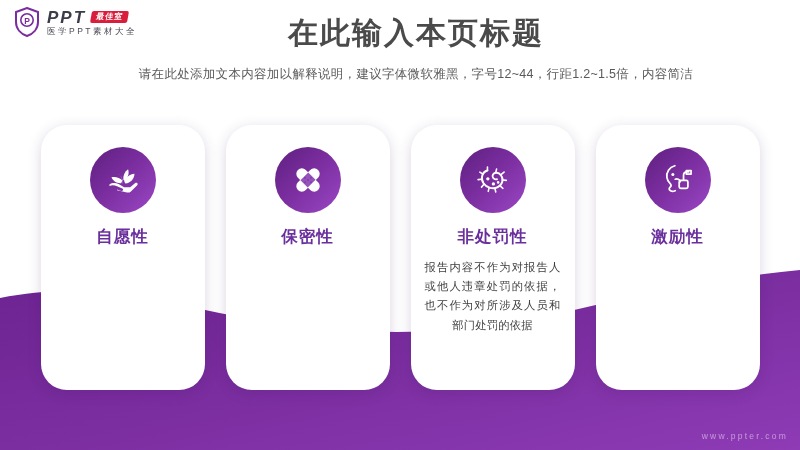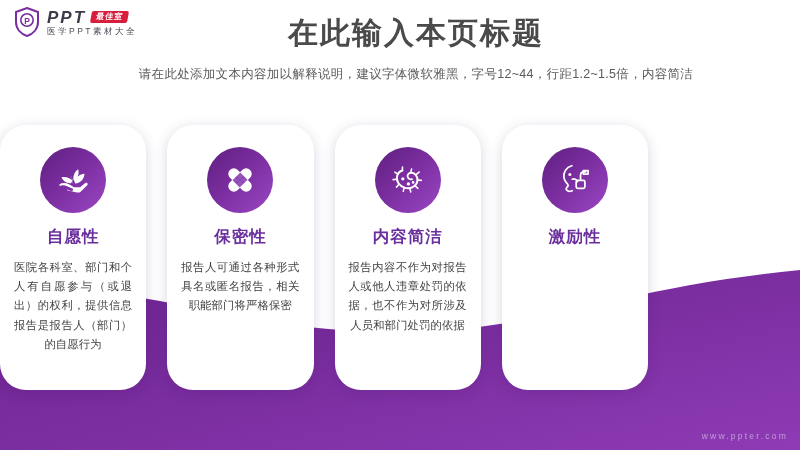--- a/index.html
+++ b/index.html
@@ -92,21 +92,21 @@
     line-height: 1.75;
     letter-spacing: 0.3px;
   }
   .subtitle-line { display: block; }
 
   
   .cards {
     position: absolute;
     left: 0;
     top: 125px;
-    width: 648px;
+    width: 800px;
     height: 265px;
     display: flex;
     justify-content: center;
     gap: 21px;
     z-index: 20;
   }
   .card {
     position: relative;
     width: 164px;
     height: 265px;
@@ -210,21 +210,20 @@
           <g fill="#ffffff">
             <path d="M24 30 C24 24 22 19 18 15 C21 18 24 22 24 27 Z"></path>
             <path d="M23.2 24.5 C20 21 14.5 19.5 9.5 20.5 C11 25 16 28.5 21.5 28 C22.2 27 22.8 25.8 23.2 24.5 Z"></path>
             <path d="M25.6 25.5 C27.5 20.5 32.5 16.5 38.5 16 C38.2 22.5 33.5 27.8 27 28.4 C26.4 27.5 26 26.5 25.6 25.5 Z"></path>
             <path d="M24.4 23.3 C24 18.6 26.2 13.6 30.4 10.5 C32.2 15.8 30.3 21.6 26 25.2 C25.4 24.6 24.9 24 24.4 23.3 Z"></path>
             <path d="M7 31.5 C10 30.2 13.5 30.6 16.5 32 L23 34.8 C24 35.2 24.4 36.2 24 37 C23.6 37.8 22.6 38.2 21.7 37.9 L16.5 36.1 L16.5 36.8 L29 39.8 C30.8 40.2 32.7 39.7 34 38.4 L42 30.6 C42.8 29.8 42.7 28.6 41.9 27.9 C41.2 27.3 40.2 27.3 39.5 27.9 L33 33 L26 33 C25.6 33 25.2 32.9 24.9 32.7 L18.5 29.2 C14.8 27.2 10.3 27.4 6.8 29.6 Z"></path>
           </g>
         </svg>
       </div>
       <div class="card-title">自愿性</div>
-      <div class="card-body">医院各科室、部门和个人有自愿参与（或退出）的权利，提供信息报告是报告人（部门）的自愿行为</div>
     </div>
 
     <div class="card">
       <div class="icon-circle">
         <svg width="38" height="38" viewBox="0 0 48 48" xmlns="http://www.w3.org/2000/svg">
           <g fill="#ffffff">
             <g transform="rotate(45 24 24)">
               <rect x="6" y="17" width="36" height="14" rx="7"></rect>
             </g>
             <g transform="rotate(-45 24 24)">
@@ -237,21 +236,20 @@
           <g fill="#8236ad" opacity="0.9">
             <circle cx="20.3" cy="21.2" r="1.25"></circle>
             <circle cx="24" cy="24" r="1.25"></circle>
             <circle cx="27.7" cy="26.8" r="1.25"></circle>
             <circle cx="27.7" cy="21.2" r="1.25"></circle>
             <circle cx="20.3" cy="26.8" r="1.25"></circle>
           </g>
         </svg>
       </div>
       <div class="card-title">保密性</div>
-      <div class="card-body">报告人可通过各种形式具名或匿名报告，相关职能部门将严格保密</div>
     </div>
 
     <div class="card">
       <div class="icon-circle">
         <svg width="38" height="38" viewBox="0 0 48 48" xmlns="http://www.w3.org/2000/svg">
           <g stroke="#ffffff" stroke-width="2.4" fill="none" stroke-linecap="round">
             <path d="M17 12 C10 14 8 22 12 28 C16 34 24 36 30 33 C36 30 38 23 34 18 C31 14 26 14 24 17 C22 20 25 24 29 23"></path>
           </g>
           <g stroke="#ffffff" stroke-width="2" stroke-linecap="round">
             <line x1="17" y1="12" x2="17" y2="7.5"></line>
@@ -265,21 +263,21 @@
             <line x1="34.5" y1="17" x2="38" y2="14"></line>
             <line x1="27.5" y1="14.4" x2="28.5" y2="10.2"></line>
           </g>
           <g fill="#ffffff">
             <circle cx="17.5" cy="22.5" r="2.1"></circle>
             <circle cx="24.5" cy="29" r="2.1"></circle>
             <circle cx="30.5" cy="27" r="1.6"></circle>
           </g>
         </svg>
       </div>
-      <div class="card-title">内容简洁</div>
+      <div class="card-title">非处罚性</div>
       <div class="card-body">报告内容不作为对报告人或他人违章处罚的依据，也不作为对所涉及人员和部门处罚的依据</div>
     </div>
 
     <div class="card">
       <div class="icon-circle">
         <svg width="38" height="38" viewBox="0 0 48 48" xmlns="http://www.w3.org/2000/svg">
           <g stroke="#ffffff" stroke-width="2.2" fill="none" stroke-linecap="round" stroke-linejoin="round">
             <path d="M20 6 C13 8 9 14 10 21 C10.6 25 13 27 14.5 29 C15.6 30.5 15.3 32 14 33 C12.8 34 12.5 35.6 13.6 36.8 C15 38.3 18 38.5 20.5 37.5"></path>
             <path d="M20.5 23 C23 22 26 23.5 27 26"></path>
           </g>

